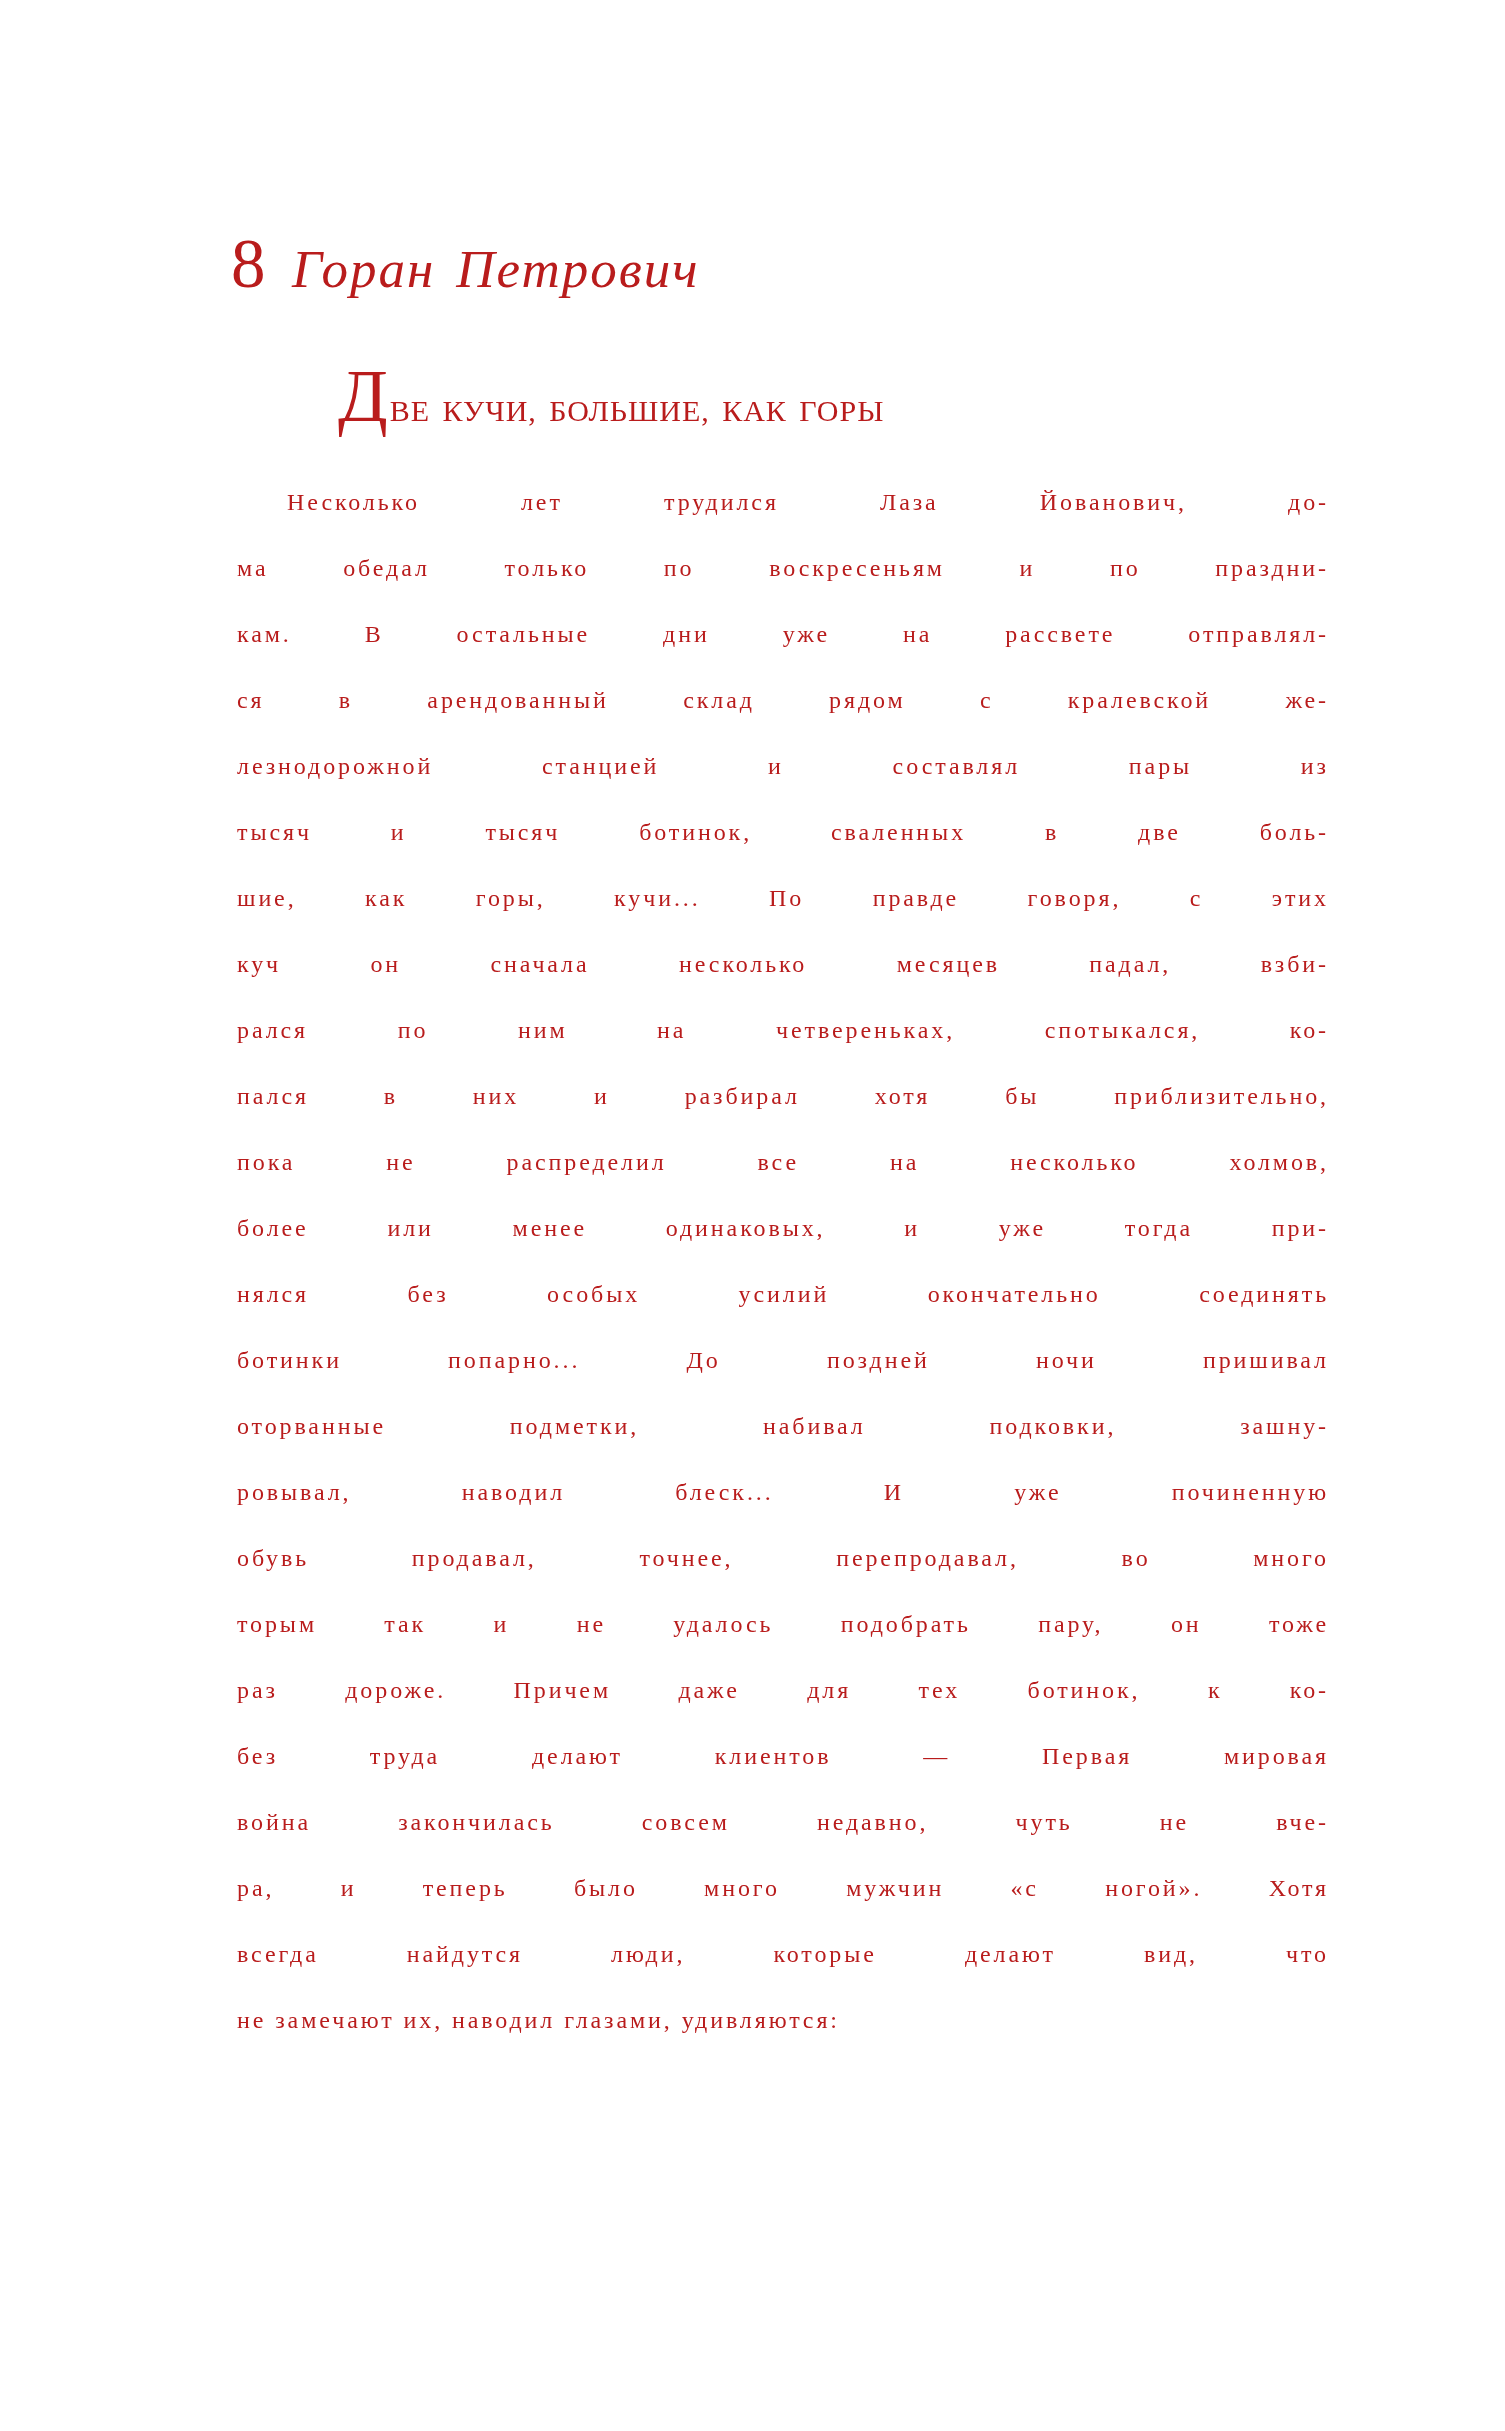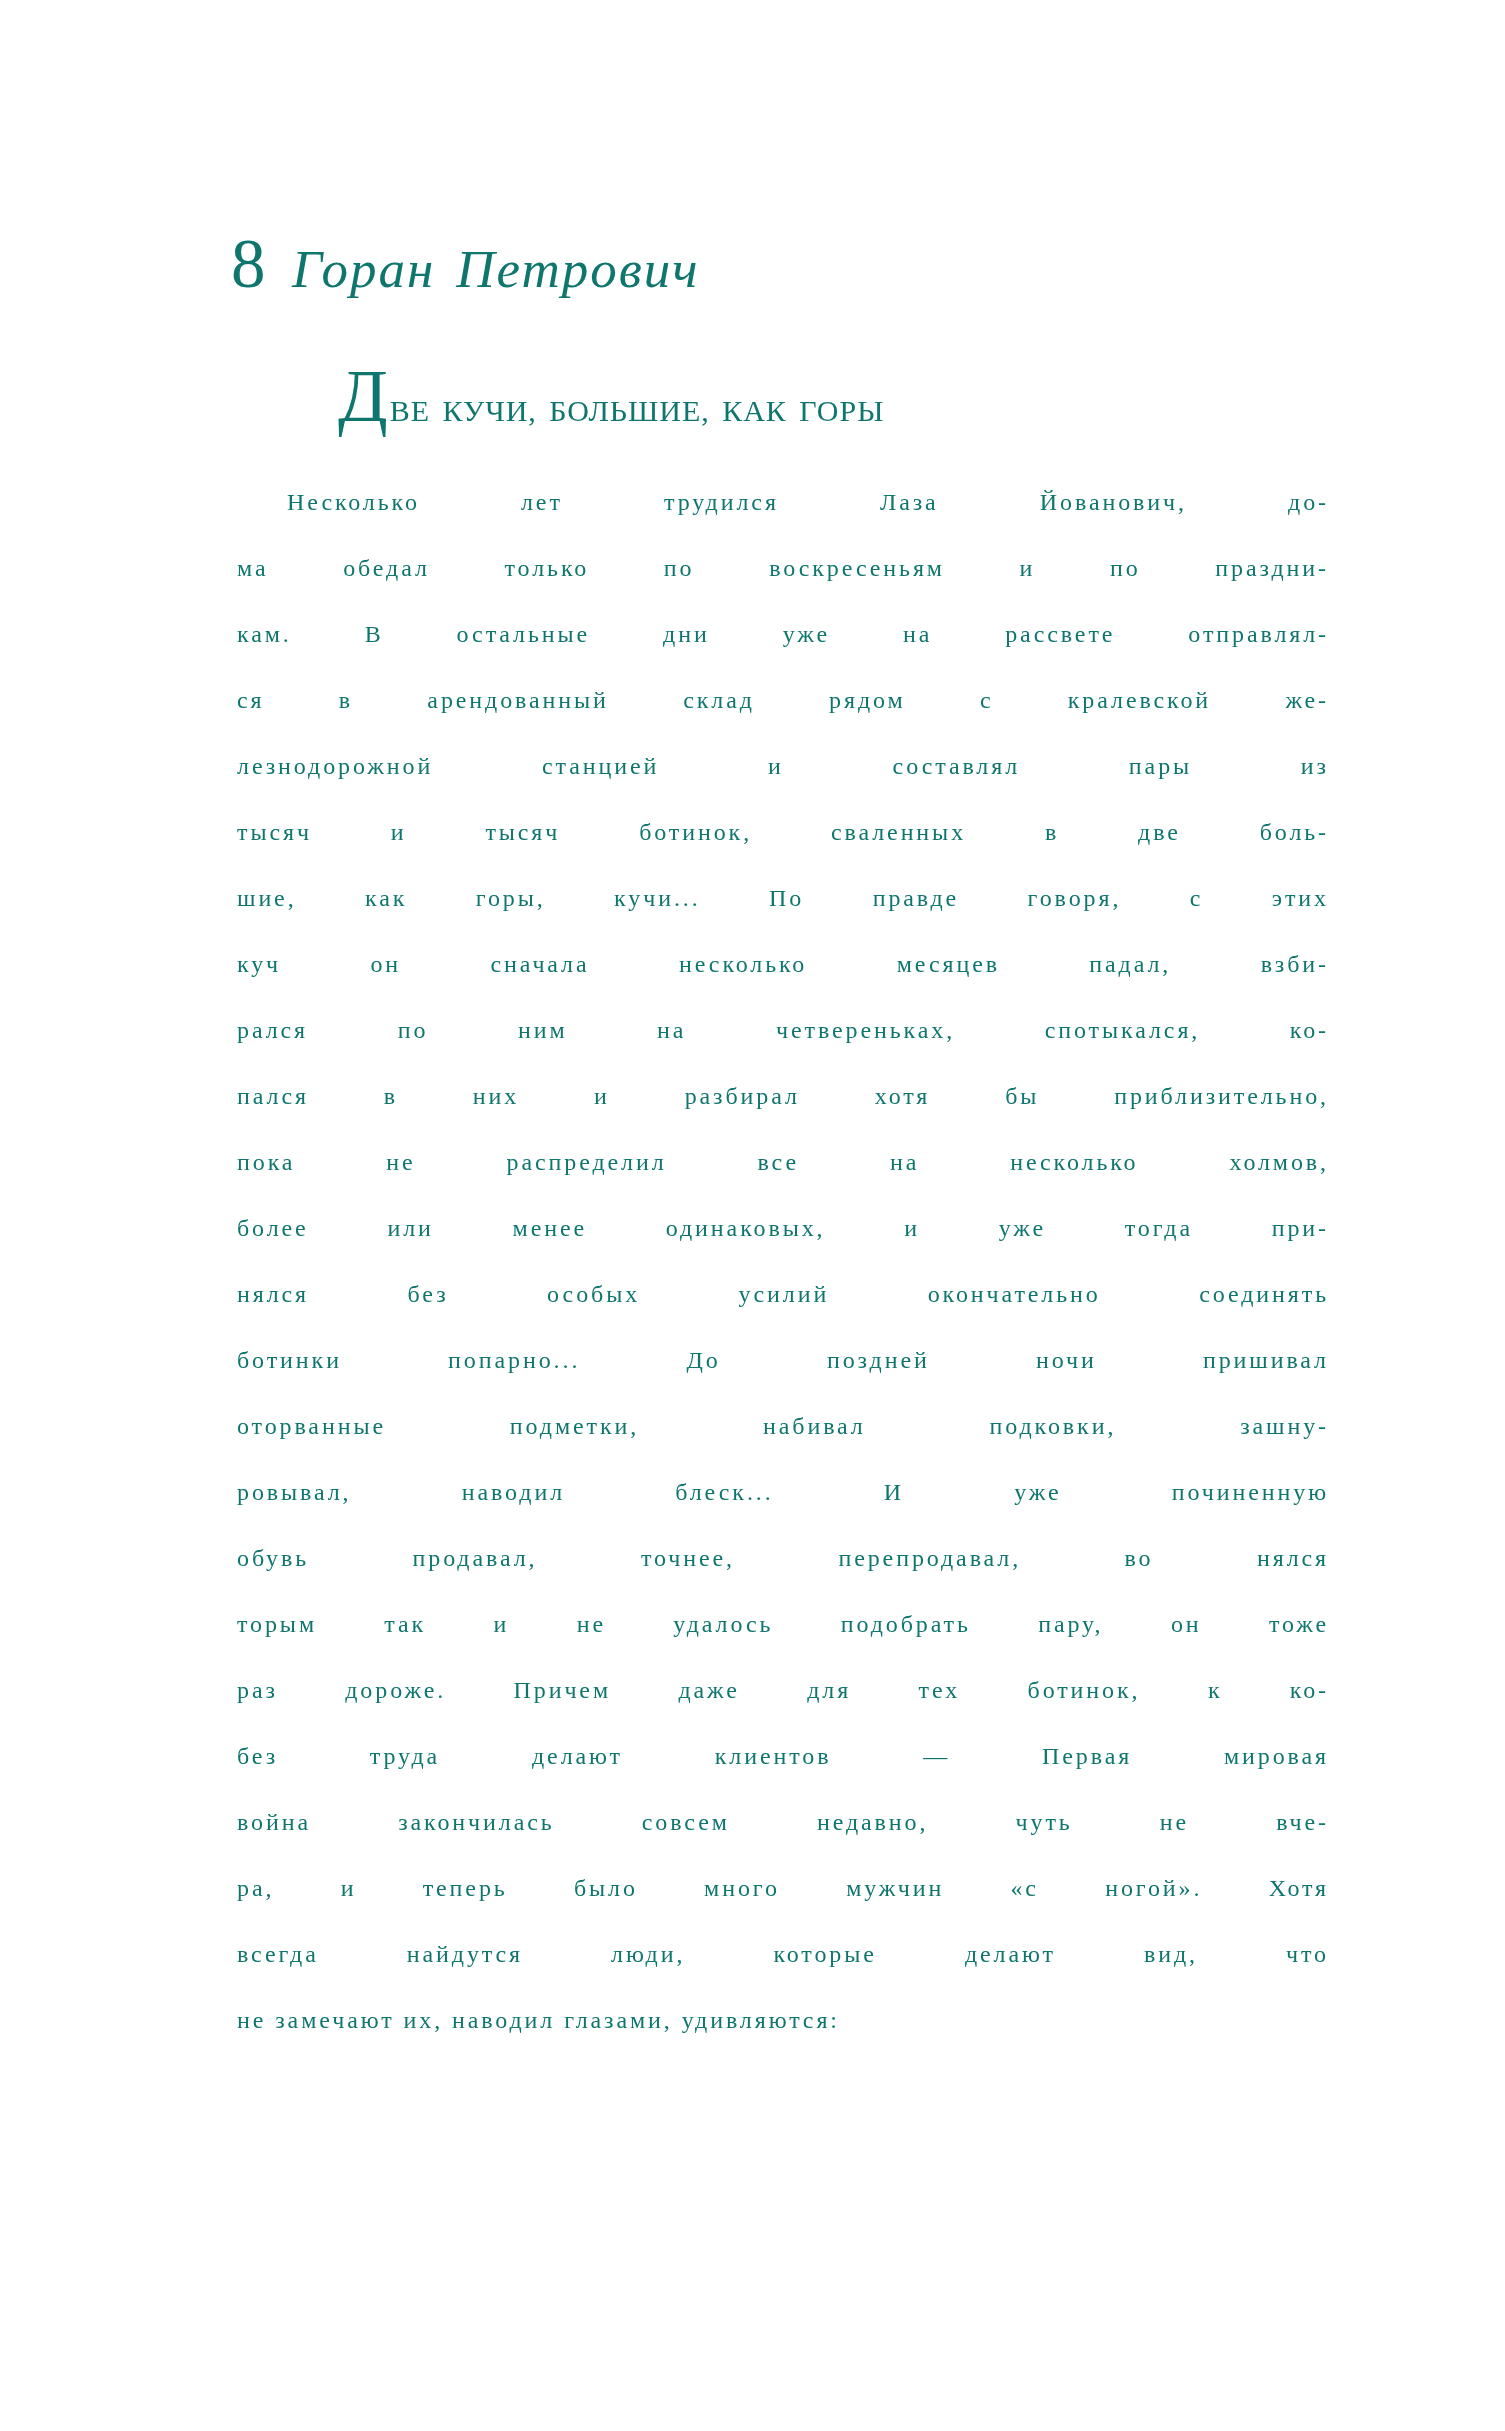--- a/index.html
+++ b/index.html
@@ -6,21 +6,21 @@
   html, body {
     margin: 0;
     padding: 0;
     background: #ffffff;
   }
   .page {
     position: relative;
     width: 1506px;
     height: 2432px;
     background: #ffffff;
-    color: #0f766e;
+    color: #b91c1c;
     font-family: "Liberation Serif", serif;
     overflow: hidden;
   }
 
   
   .running-header {
     position: absolute;
     left: 231px;
     top: 225px;
     white-space: nowrap;
@@ -100,21 +100,21 @@
     <div class="line">шие, как горы, кучи... По правде говоря, с этих</div>
     <div class="line">куч он сначала несколько месяцев падал, взби-</div>
     <div class="line">рался по ним на четвереньках, спотыкался, ко-</div>
     <div class="line">пался в них и разбирал хотя бы приблизительно,</div>
     <div class="line">пока не распределил все на несколько холмов,</div>
     <div class="line">более или менее одинаковых, и уже тогда при-</div>
     <div class="line">нялся без особых усилий окончательно соединять</div>
     <div class="line">ботинки попарно... До поздней ночи пришивал</div>
     <div class="line">оторванные подметки, набивал подковки, зашну-</div>
     <div class="line">ровывал, наводил блеск... И уже починенную</div>
-    <div class="line">обувь продавал, точнее, перепродавал, во нялся</div>
+    <div class="line">обувь продавал, точнее, перепродавал, во много</div>
     <div class="line">торым так и не удалось подобрать пару, он тоже</div>
     <div class="line">раз дороже. Причем даже для тех ботинок, к ко-</div>
     <div class="line">без труда делают клиентов — Первая мировая</div>
     <div class="line">война закончилась совсем недавно, чуть не вче-</div>
     <div class="line">ра, и теперь было много мужчин «с ногой». Хотя</div>
     <div class="line">всегда найдутся люди, которые делают вид, что</div>
     <div class="line last">не замечают их, наводил глазами, удивляются:</div>
   </div>
 
 </div>

